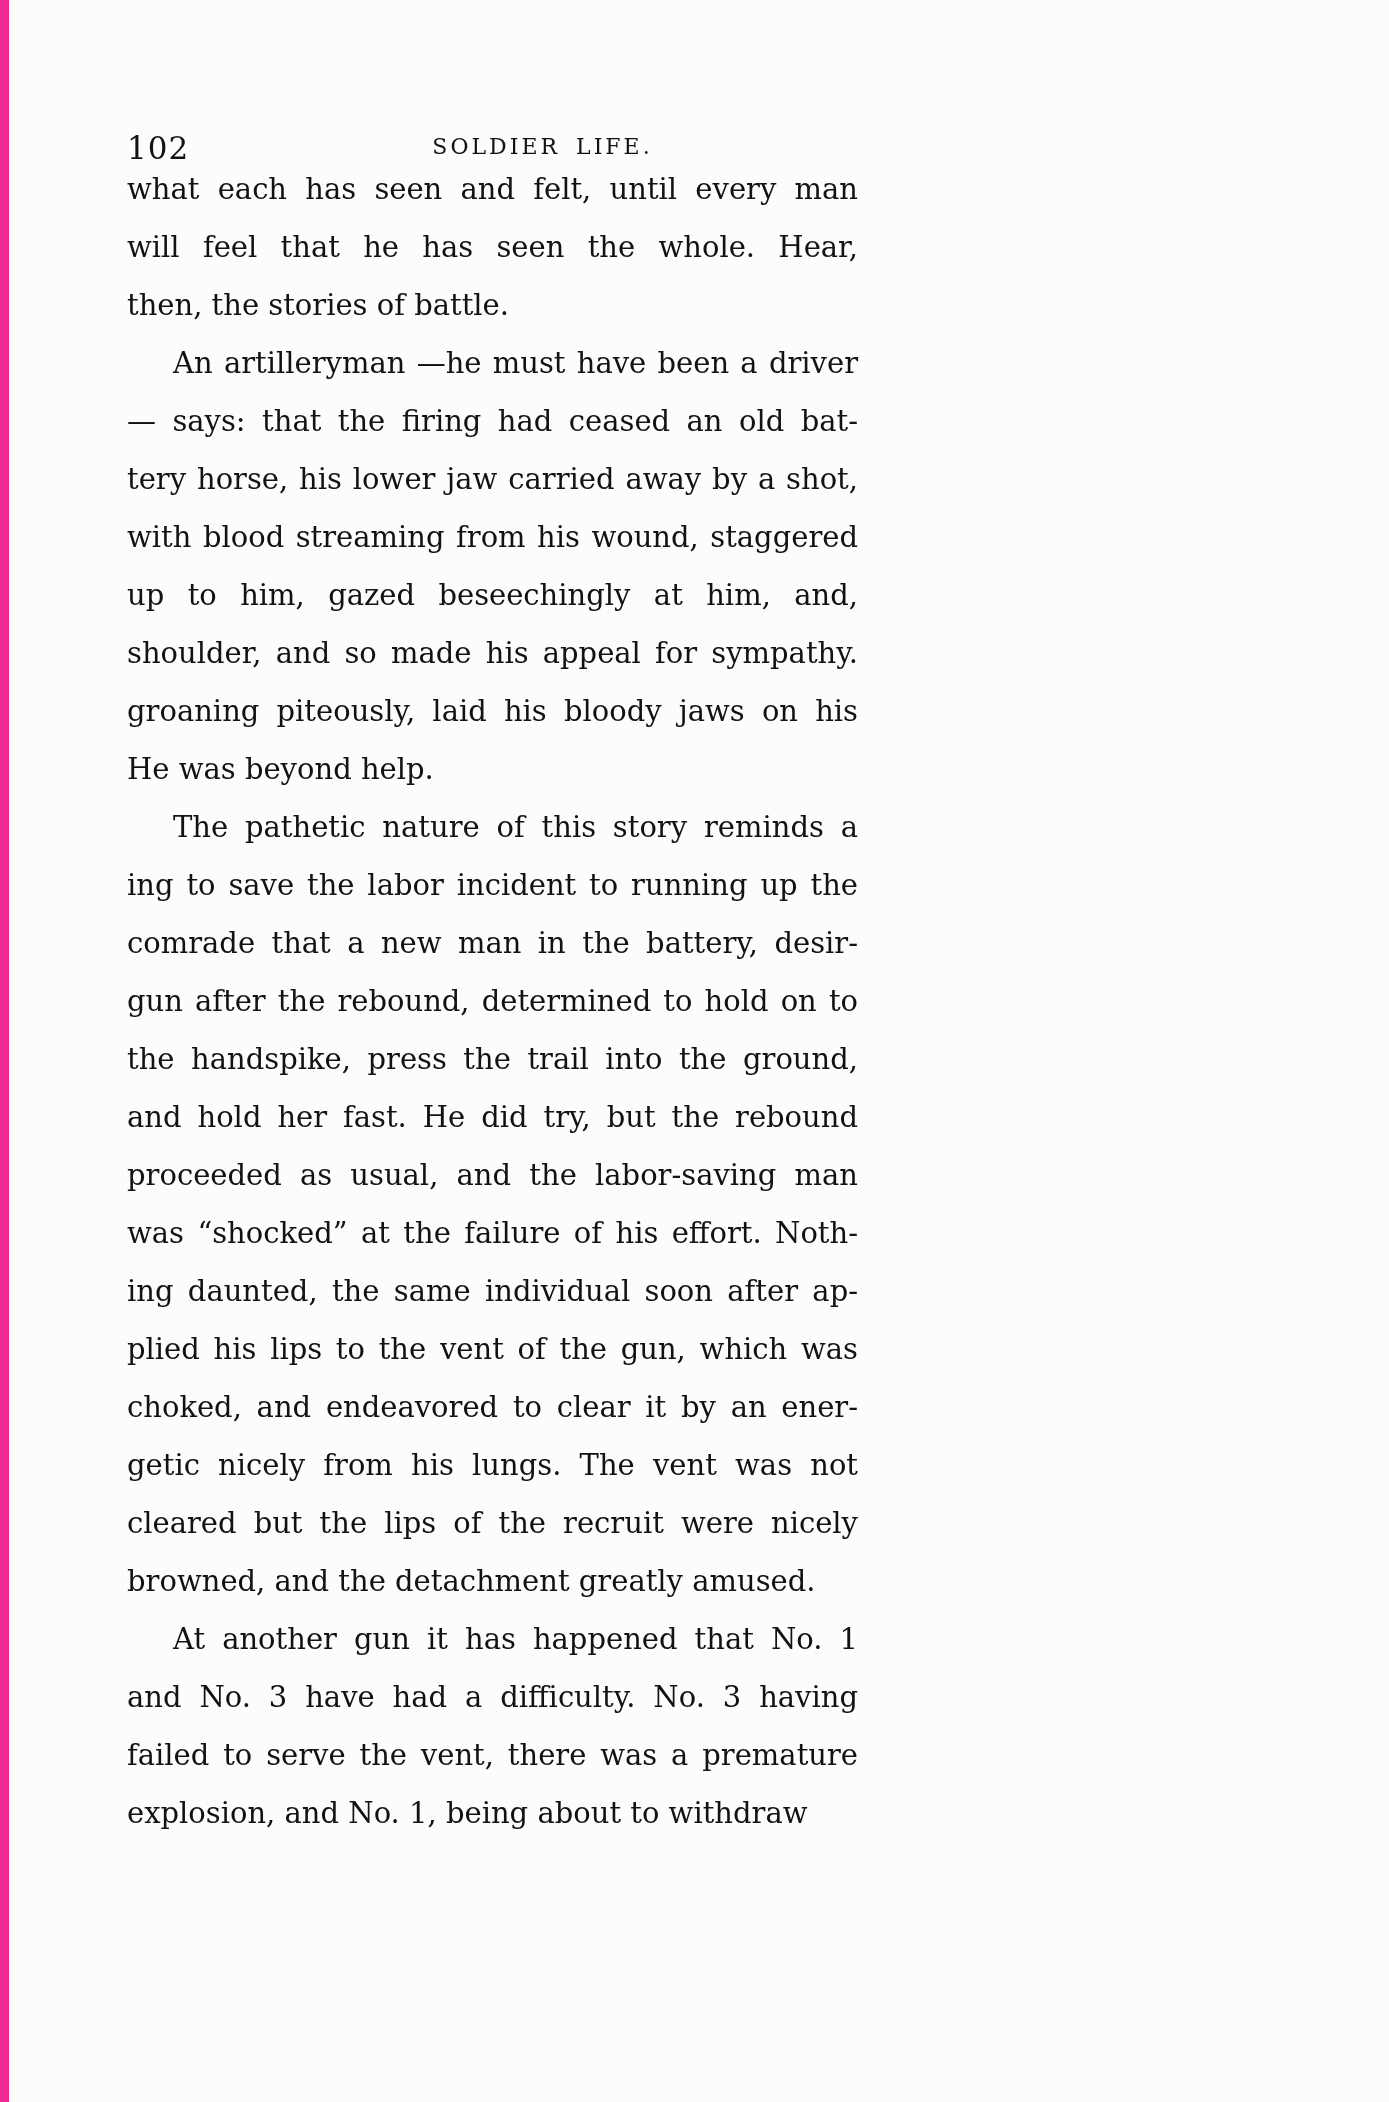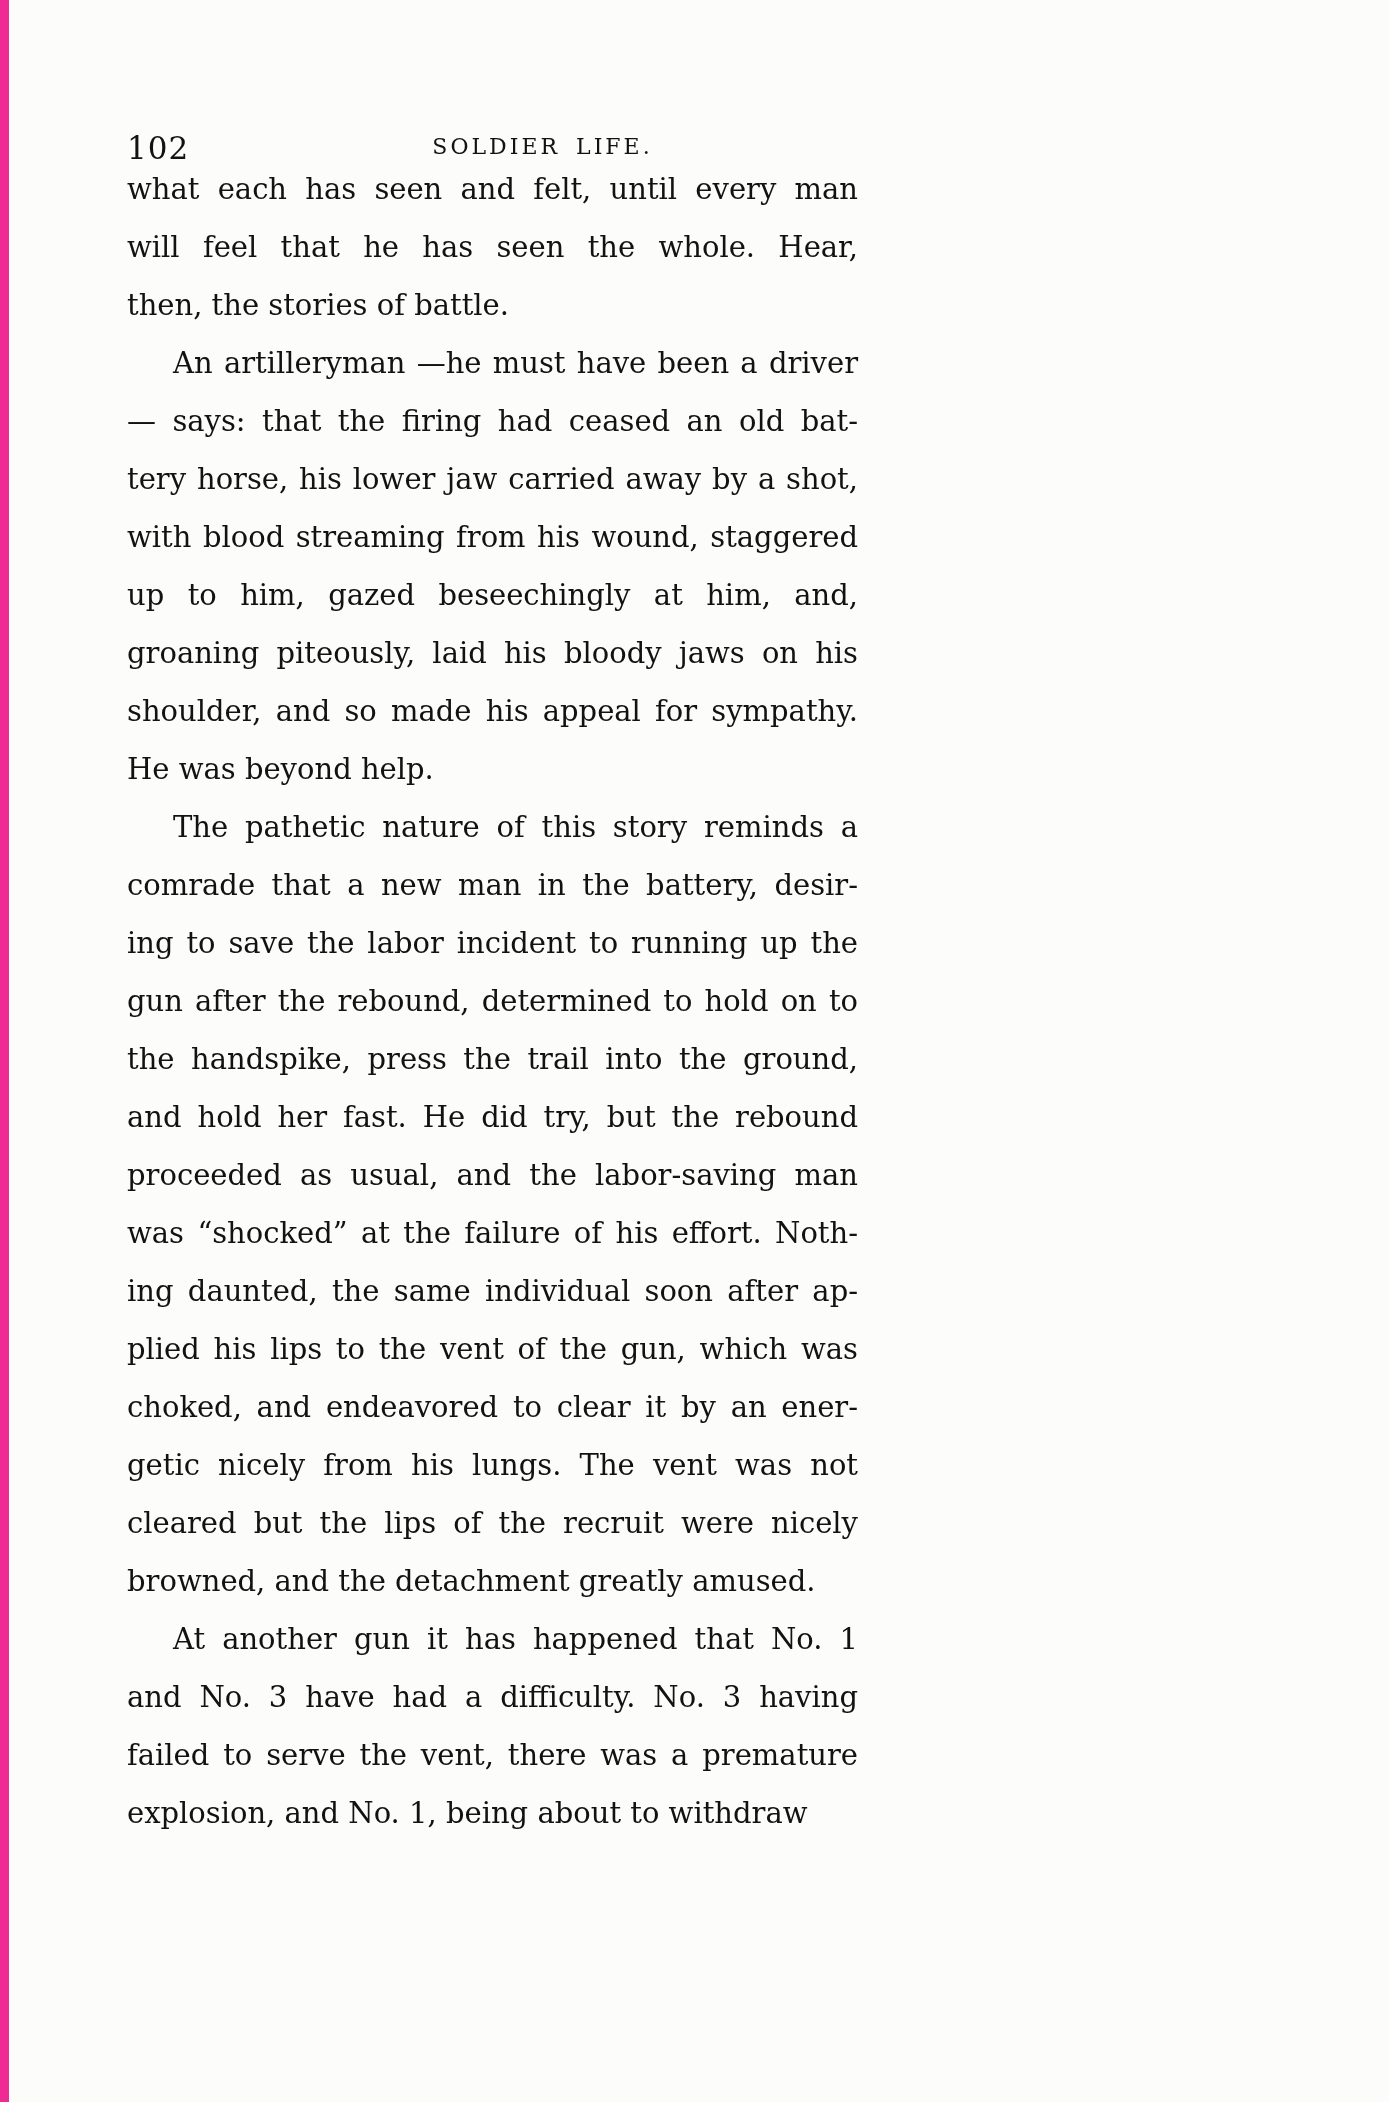--- a/index.html
+++ b/index.html
@@ -69,26 +69,26 @@
 
   <div class="text-block">
       <div class="line">what each has seen and felt, until every man</div>
       <div class="line">will feel that he has seen the whole. Hear,</div>
       <div class="line last">then, the stories of battle.</div>
       <div class="line indent">An artilleryman —he must have been a driver</div>
       <div class="line">— says: that the firing had ceased an old bat-</div>
       <div class="line">tery horse, his lower jaw carried away by a shot,</div>
       <div class="line">with blood streaming from his wound, staggered</div>
       <div class="line">up to him, gazed beseechingly at him, and,</div>
+      <div class="line">shoulder, and so made his appeal for sympathy.</div>
       <div class="line">groaning piteously, laid his bloody jaws on his</div>
-      <div class="line">shoulder, and so made his appeal for sympathy.</div>
       <div class="line last">He was beyond help.</div>
       <div class="line indent">The pathetic nature of this story reminds a</div>
+      <div class="line">ing to save the labor incident to running up the</div>
       <div class="line">comrade that a new man in the battery, desir-</div>
-      <div class="line">ing to save the labor incident to running up the</div>
       <div class="line">gun after the rebound, determined to hold on to</div>
       <div class="line">the handspike, press the trail into the ground,</div>
       <div class="line">and hold her fast. He did try, but the rebound</div>
       <div class="line">proceeded as usual, and the labor-saving man</div>
       <div class="line">was “shocked” at the failure of his effort. Noth-</div>
       <div class="line">ing daunted, the same individual soon after ap-</div>
       <div class="line">plied his lips to the vent of the gun, which was</div>
       <div class="line">choked, and endeavored to clear it by an ener-</div>
       <div class="line">getic nicely from his lungs. The vent was not</div>
       <div class="line">cleared but the lips of the recruit were nicely</div>

